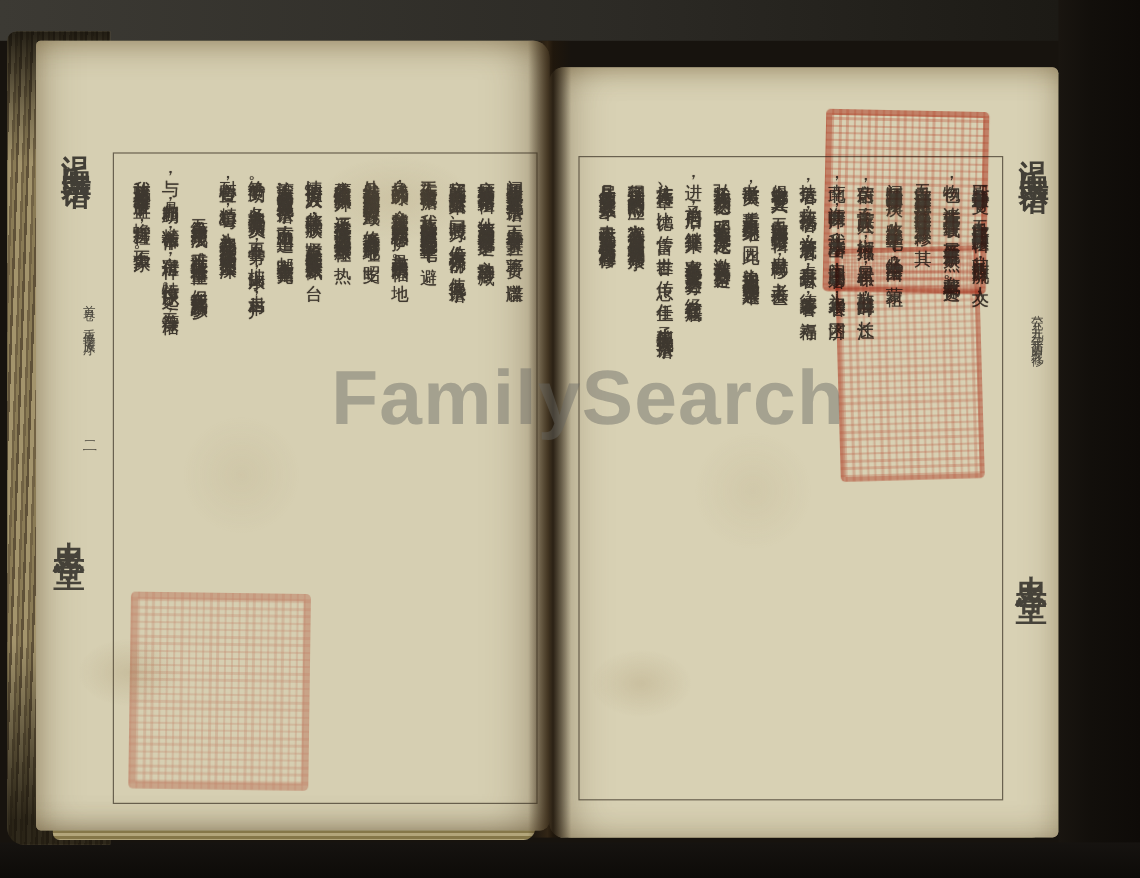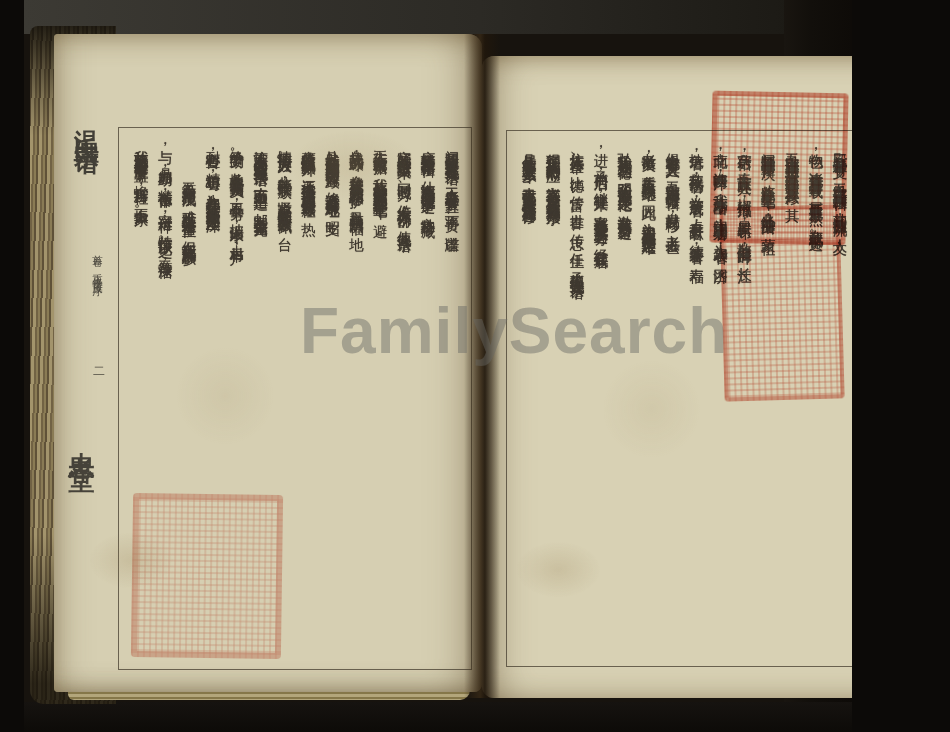--- a/index.html
+++ b/index.html
@@ -1,17 +1,17 @@
 <!DOCTYPE html>
 <html><head>
 <meta charset="utf-8">
 <style>
   html,body{margin:0;padding:0;background:#0c0a08;}
-  .photo{position:relative;width:828px;height:732px;overflow:hidden;
-         background:#17130e;font-family:"Liberation Serif",serif;margin-left:24px;}
+  .photo{position:relative;width:950px;height:732px;overflow:hidden;
+         background:#17130e;font-family:"Liberation Serif",serif;}
   
   .bg-top{position:absolute;left:0;top:0;width:100%;height:34px;
           background:linear-gradient(90deg,#3c3a34,#2c2a25 55%,#191712);}
   .bg-right{position:absolute;right:0;top:0;width:68px;height:100%;
           background:linear-gradient(90deg,#191510,#120f0b 40%,#0e0b08);}
   .bg-bottom{position:absolute;left:0;bottom:0;width:100%;height:30px;
           background:linear-gradient(180deg,#161310,#0d0b08);}
   
   .fore-edge{position:absolute;left:6px;top:26px;width:86px;height:678px;
           border-radius:8px 0 0 14px;

